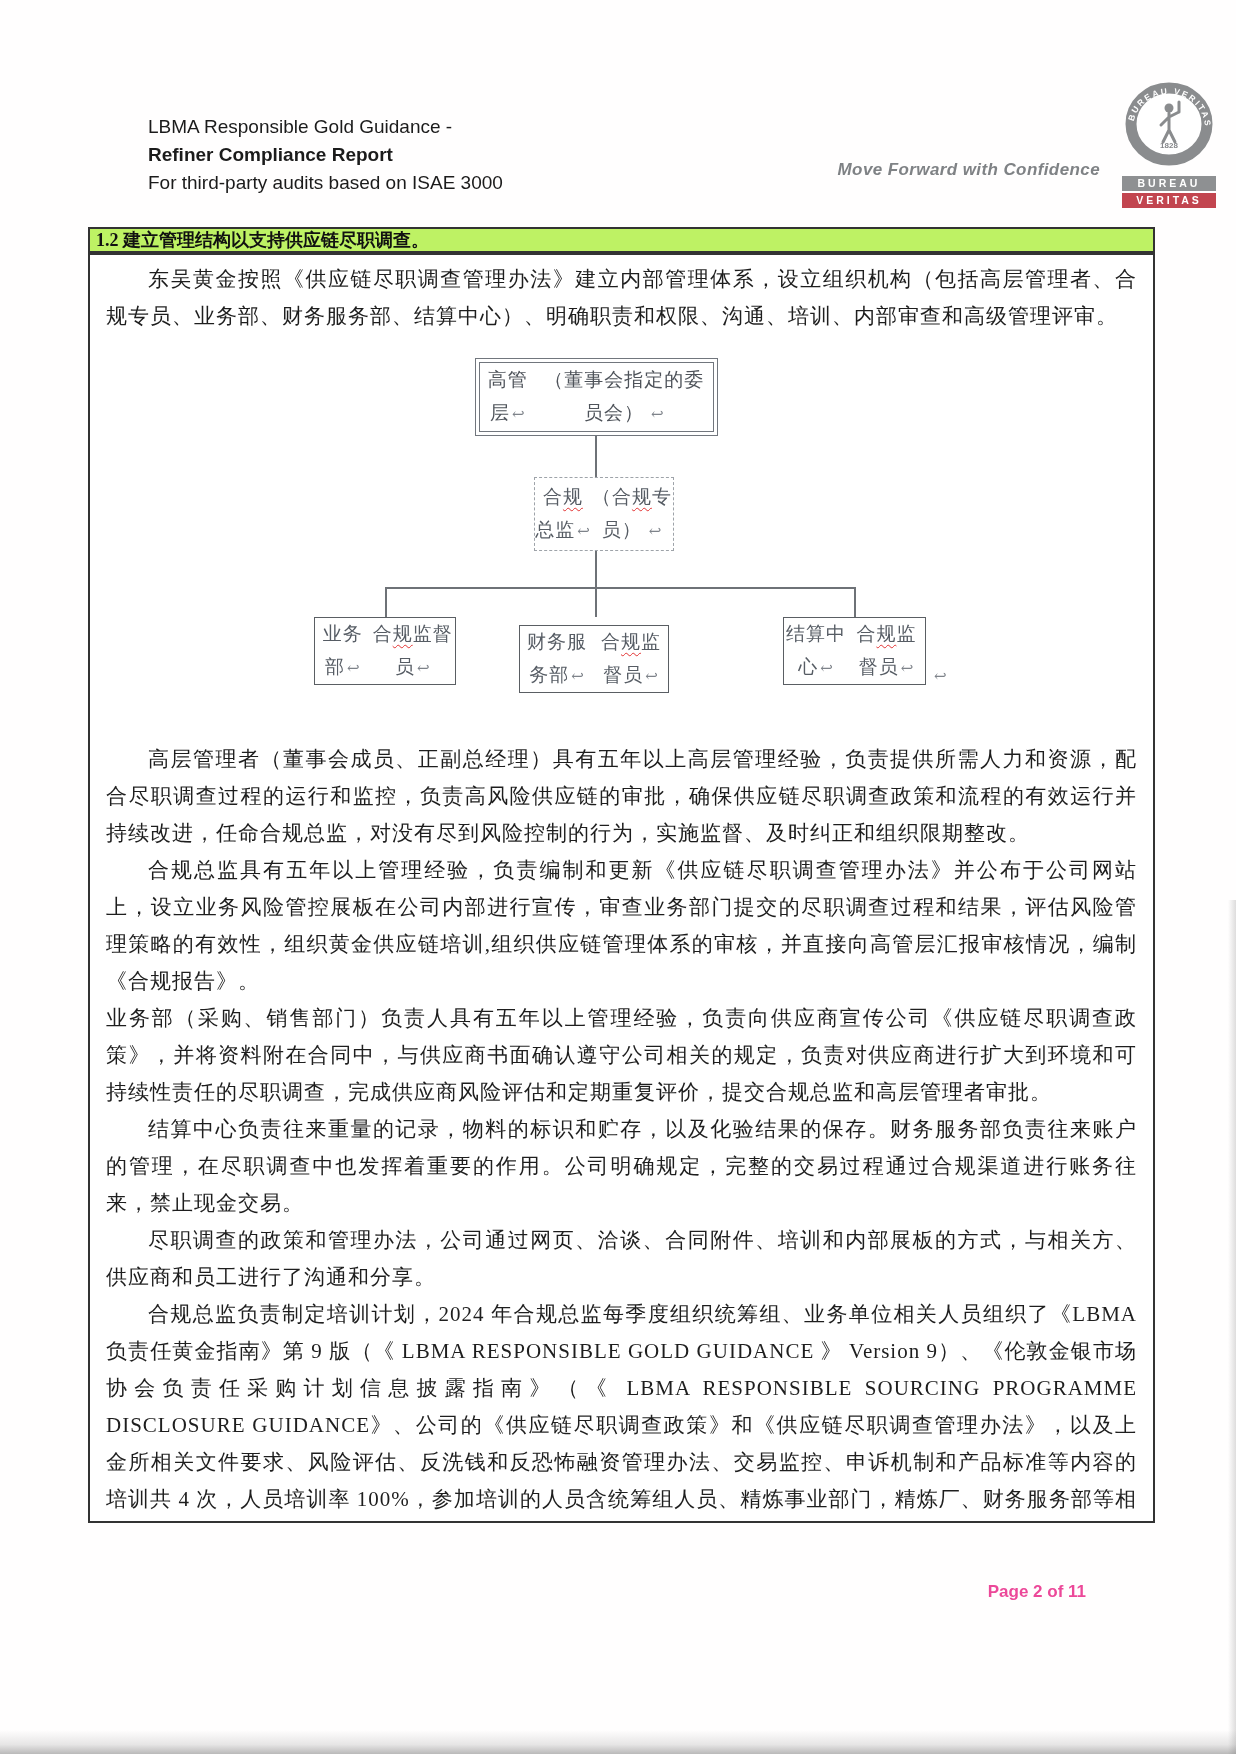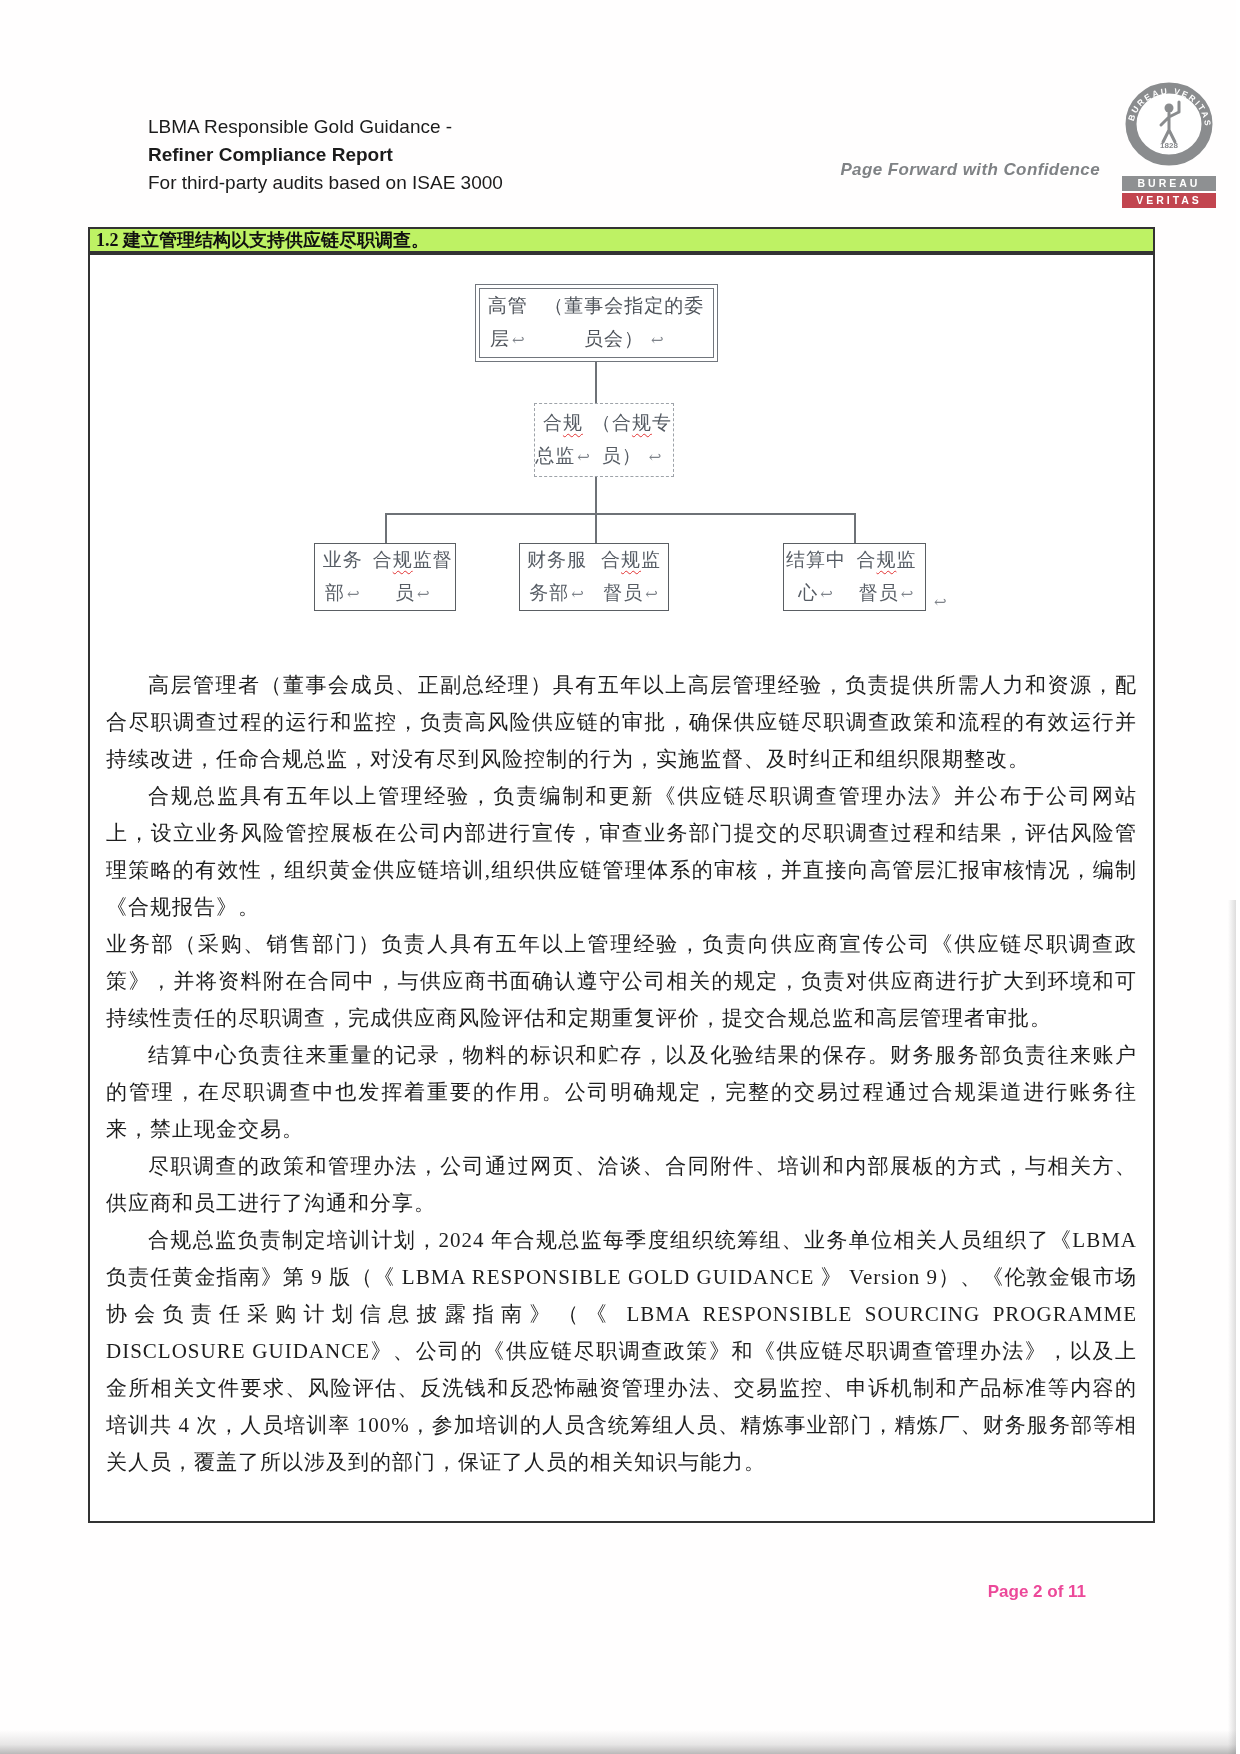--- a/index.html
+++ b/index.html
@@ -60,21 +60,21 @@
 <body>
 
 <div class="page">
 
   <div class="title-block">
     <div>LBMA Responsible Gold Guidance -</div>
     <div class="title-bold">Refiner Compliance Report</div>
     <div>For third-party audits based on ISAE 3000</div>
   </div>
 
-  <div class="tagline">Page Forward with Confidence</div>
+  <div class="tagline">Move Forward with Confidence</div>
 
   <div class="logo">
     <svg width="94" height="88" viewBox="0 0 94 88">
       <defs>
           <path id="ringArc" d="M 11 46 A 36 34 0 0 1 83 46" fill="none"></path>
         </defs>
       <ellipse cx="47" cy="42" rx="38" ry="36" fill="#ffffff" stroke="#8a8c8e" stroke-width="11"></ellipse>
       <text font-family="Liberation Sans, sans-serif" font-size="8.5" font-weight="bold" fill="#ffffff" letter-spacing="2">
         <textPath href="#ringArc" startOffset="6%">BUREAU VERITAS</textPath>
       </text>
@@ -85,20 +85,21 @@
     <div class="logo-bar bar-bureau">BUREAU</div>
     <div class="logo-bar bar-veritas">VERITAS</div>
   </div>
 
   <div class="section-heading">
     <span>1.2 建立管理结构以支持供应链尽职调查。</span>
   </div>
 
   <div class="content-box">
 
+    <p class="para">东吴黄金按照《供应链尽职调查管理办法》建立内部管理体系，设立组织机构（包括高层管理者、合规专员、业务部、财务服务部、结算中心）、明确职责和权限、沟通、培训、内部审查和高级管理评审。</p>
 
     <div class="org-chart">
 
       <div class="obox obox-top" style="left:373px;top:21px;width:235px;height:70px;">
         <div>
           <span>高管层</span><span class="wavy"></span><span></span><span class="ret">↩</span>
         </div>
         <div>
           <span>（董事会指定的委员会）</span><span class="wavy"></span><span></span><span class="ret sp">↩</span>
         </div>
@@ -122,21 +123,21 @@
 
       <div class="obox obox-b" style="left:208px;top:276px;width:142px;height:68px;">
         <div>
           <span>业务部</span><span class="wavy"></span><span></span><span class="ret">↩</span>
         </div>
         <div>
           <span>合</span><span class="wavy">规</span><span>监督员</span><span class="ret">↩</span>
         </div>
       </div>
 
-      <div class="obox obox-b" style="left:413px;top:276px;width:150px;height:68px;">
+      <div class="obox obox-b" style="left:413px;top:284px;width:150px;height:68px;">
         <div>
           <span>财务服务部</span><span class="wavy"></span><span></span><span class="ret">↩</span>
         </div>
         <div>
           <span>合</span><span class="wavy">规</span><span>监督员</span><span class="ret">↩</span>
         </div>
       </div>
 
       <div class="obox obox-b" style="left:677px;top:276px;width:143px;height:68px;">
         <div>

